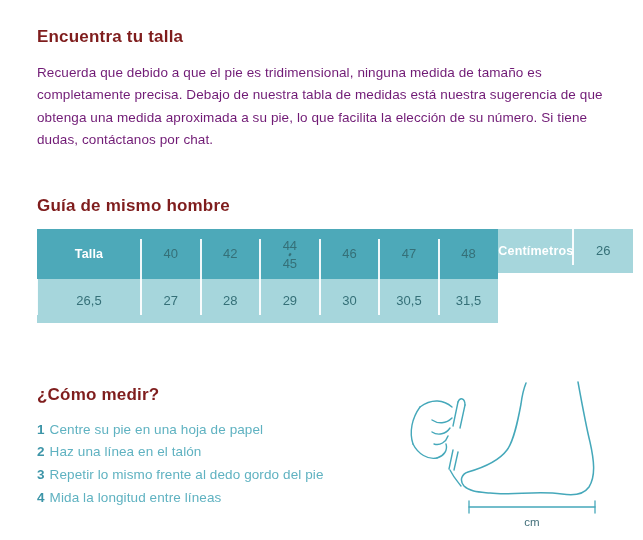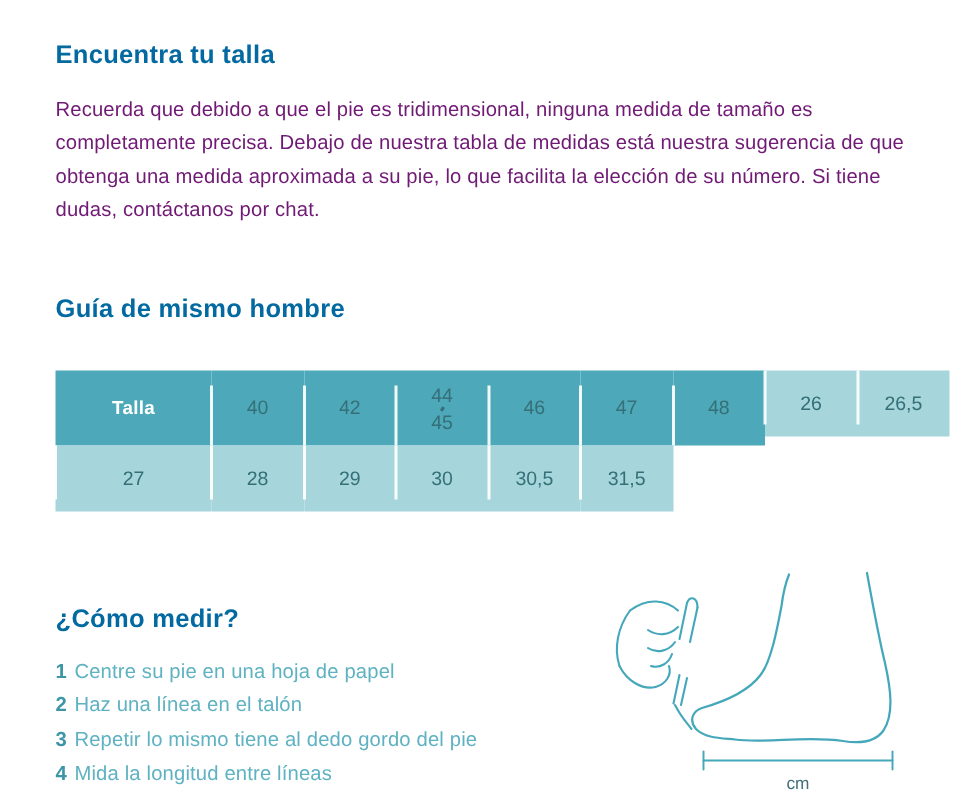--- a/index.html
+++ b/index.html
@@ -10,35 +10,35 @@
     background:#ffffff;
     font-family:"Liberation Sans",sans-serif;
     padding:27px 37px 0 37px;
     overflow:hidden;
   }
   .section-title{
     margin:0;
     font-size:17px;
     font-weight:700;
     line-height:20px;
-    color:#0369a1;
+    color:#7f1d1d;
     letter-spacing:.2px;
   }
   .intro{
     margin:15px 0 0 0;
     max-width:570px;
     font-size:13.5px;
     line-height:22.4px;
     color:#701a75;
     letter-spacing:.1px;
   }
   .guide-title{margin-top:44px;}
   
   .size-table{
-    margin-top:31px;
+    margin-top:13px;
     width:596px;
     display:grid;
     grid-template-columns:104px repeat(8,1fr);
   }
   .cell{
     position:relative;
     display:flex;
     align-items:center;
     justify-content:center;
   }
@@ -118,36 +118,37 @@
       <span class="split">
         <span class="s-top">44</span>
         <span class="s-slash"></span>
         <span class="s-bot">45</span>
       </span>
     </div>
     <div class="cell row1 val">46</div>
     <div class="cell row1 val">47</div>
     <div class="cell row1 val">48</div>
 
+    <div class="cell row2 lbl">Centímetros</div>
     <div class="cell row2 val">26</div>
     <div class="cell row2 val">26,5</div>
     <div class="cell row2 val">27</div>
     <div class="cell row2 val">28</div>
     <div class="cell row2 val">29</div>
     <div class="cell row2 val">30</div>
     <div class="cell row2 val">30,5</div>
     <div class="cell row2 val">31,5</div>
   </div>
 
   <h2 class="section-title measure-title">¿Cómo medir?</h2>
 
   <ol class="steps">
     <li><span class="step-num">1</span><span>Centre su pie en una hoja de papel</span></li>
     <li><span class="step-num">2</span><span>Haz una línea en el talón</span></li>
-    <li><span class="step-num">3</span><span>Repetir lo mismo tiene al dedo gordo del pie</span></li>
+    <li><span class="step-num">3</span><span>Repetir lo mismo frente al dedo gordo del pie</span></li>
     <li><span class="step-num">4</span><span>Mida la longitud entre líneas</span></li>
   </ol>
 
   <svg class="illustration" width="235" height="158" viewBox="0 0 235 158" fill="none" stroke="#45a8ba" stroke-width="1.5" stroke-linecap="round" stroke-linejoin="round">
 
     <path d="M 174,2
              C 178,24 182,46 186,62
              C 190,80 192,96 185,107
              C 180,114 170,116 158,114
              C 132,110 108,116 86,113

